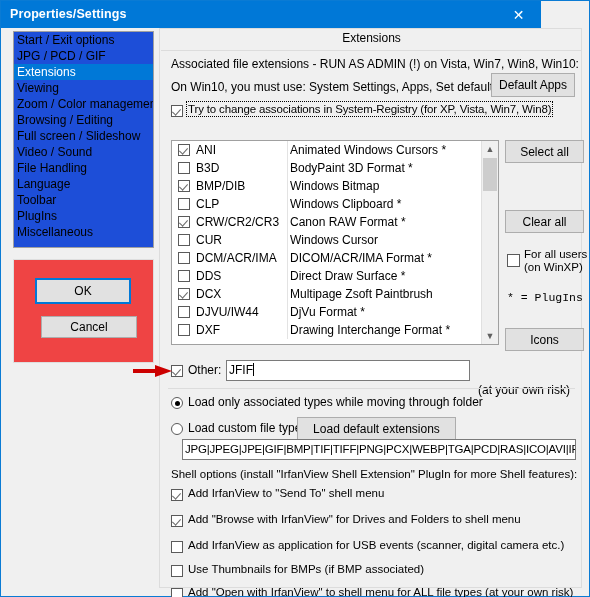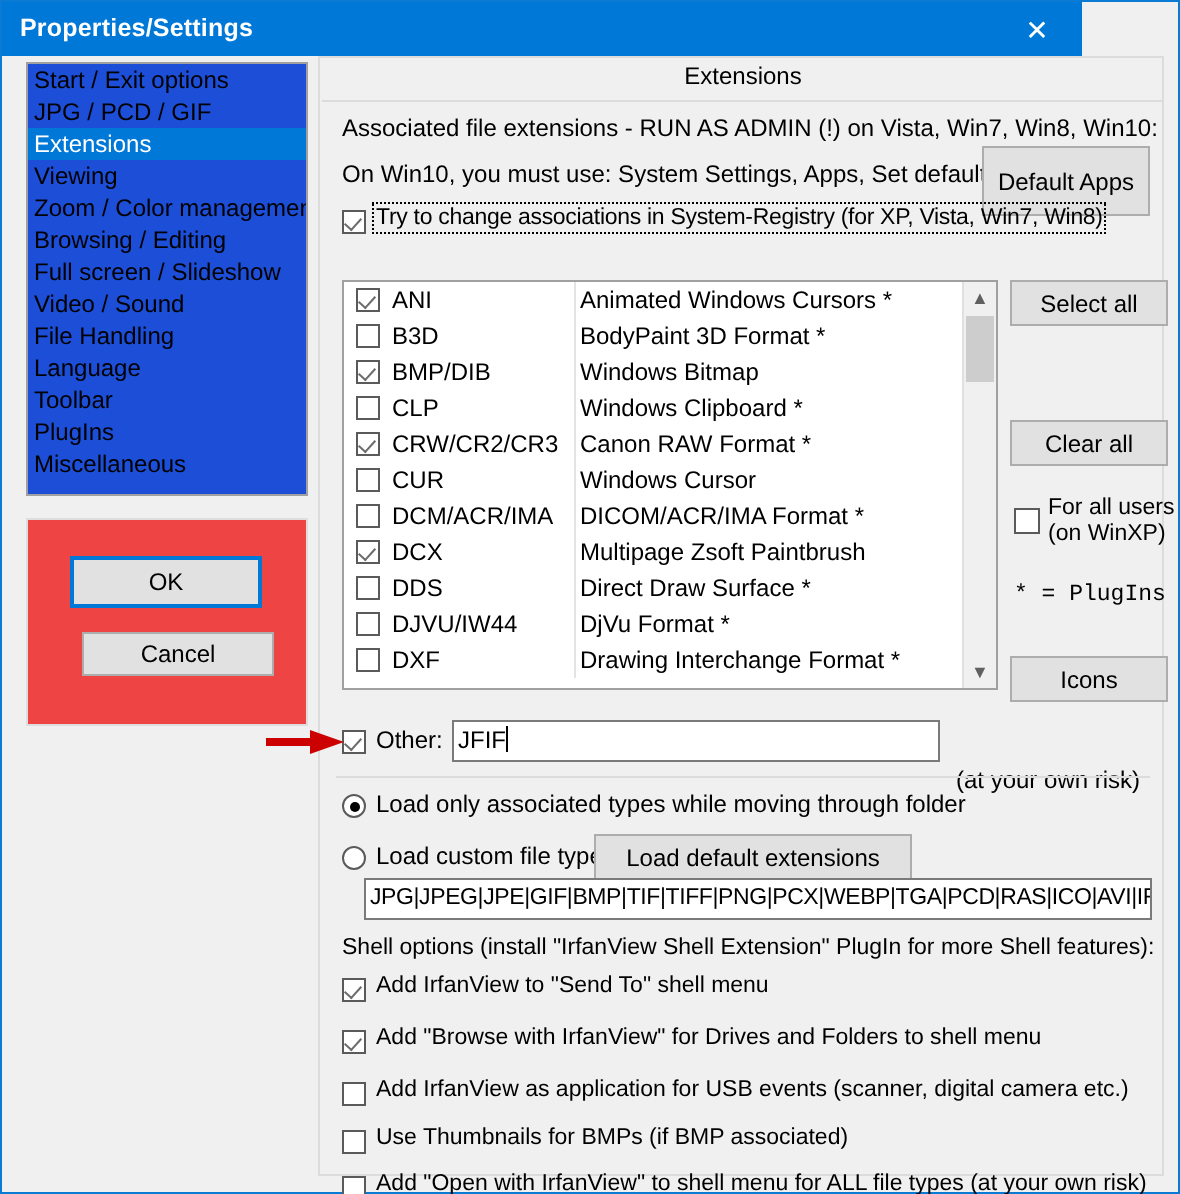--- a/index.html
+++ b/index.html
@@ -356,21 +356,21 @@
       <div class="dlg-btn" id="cancel-btn">Cancel</div>
     </div>
 
     <div id="group-box">
       <div id="group-title">Extensions</div>
       <div id="group-sep"></div>
 
       <div class="lbl" style="left:11px; top:28px;">Associated file extensions - RUN AS ADMIN (!) on Vista, Win7, Win8, Win10:</div>
       <div class="lbl" style="left:11px; top:51px;">On Win10, you must use: System Settings, Apps, Set default apps !</div>
 
-      <div class="rbtn" style="left:331px; top:44px; width:84px; height:35px;">Default Apps</div>
+      <div class="rbtn" style="left:331px; top:44px; width:84px; height:24px;">Default Apps</div>
 
       <div class="cb checked" style="left:11px; top:76px;"></div>
       <div class="lbl focus-dotted" style="left:28px; top:74px; font-size:11.5px; letter-spacing:-0.15px;">Try to change associations in System-Registry (for XP, Vista, Win7, Win8)</div>
 
       <div id="ext-list">
         <div id="ext-rows">
             <div class="ext-row">
               <div id="" style="position: absolute; left: 115px; top: 0px; width: 1px; height: 18px; background: rgb(227, 227, 227);"></div>
               <div class="cb ext-cb checked"></div>
               <div class="ext-name">ANI</div>
@@ -407,29 +407,29 @@
               <div class="ext-desc">Windows Cursor</div>
             </div>
             <div class="ext-row">
               <div id="" style="position: absolute; left: 115px; top: 0px; width: 1px; height: 18px; background: rgb(227, 227, 227);"></div>
               <div class="cb ext-cb"></div>
               <div class="ext-name">DCM/ACR/IMA</div>
               <div class="ext-desc">DICOM/ACR/IMA Format *</div>
             </div>
             <div class="ext-row">
               <div id="" style="position: absolute; left: 115px; top: 0px; width: 1px; height: 18px; background: rgb(227, 227, 227);"></div>
+              <div class="cb ext-cb"></div>
+              <div class="ext-name">DDS</div>
+              <div class="ext-desc">Direct Draw Surface *</div>
+            </div>
+            <div class="ext-row">
+              <div id="" style="position: absolute; left: 115px; top: 0px; width: 1px; height: 18px; background: rgb(227, 227, 227);"></div>
               <div class="cb ext-cb checked"></div>
               <div class="ext-name">DCX</div>
               <div class="ext-desc">Multipage Zsoft Paintbrush</div>
-            </div>
-            <div class="ext-row">
-              <div id="" style="position: absolute; left: 115px; top: 0px; width: 1px; height: 18px; background: rgb(227, 227, 227);"></div>
-              <div class="cb ext-cb"></div>
-              <div class="ext-name">DDS</div>
-              <div class="ext-desc">Direct Draw Surface *</div>
             </div>
             <div class="ext-row">
               <div id="" style="position: absolute; left: 115px; top: 0px; width: 1px; height: 18px; background: rgb(227, 227, 227);"></div>
               <div class="cb ext-cb"></div>
               <div class="ext-name">DJVU/IW44</div>
               <div class="ext-desc">DjVu Format *</div>
             </div>
             <div class="ext-row">
               <div id="" style="position: absolute; left: 115px; top: 0px; width: 1px; height: 18px; background: rgb(227, 227, 227);"></div>
               <div class="cb ext-cb"></div>

